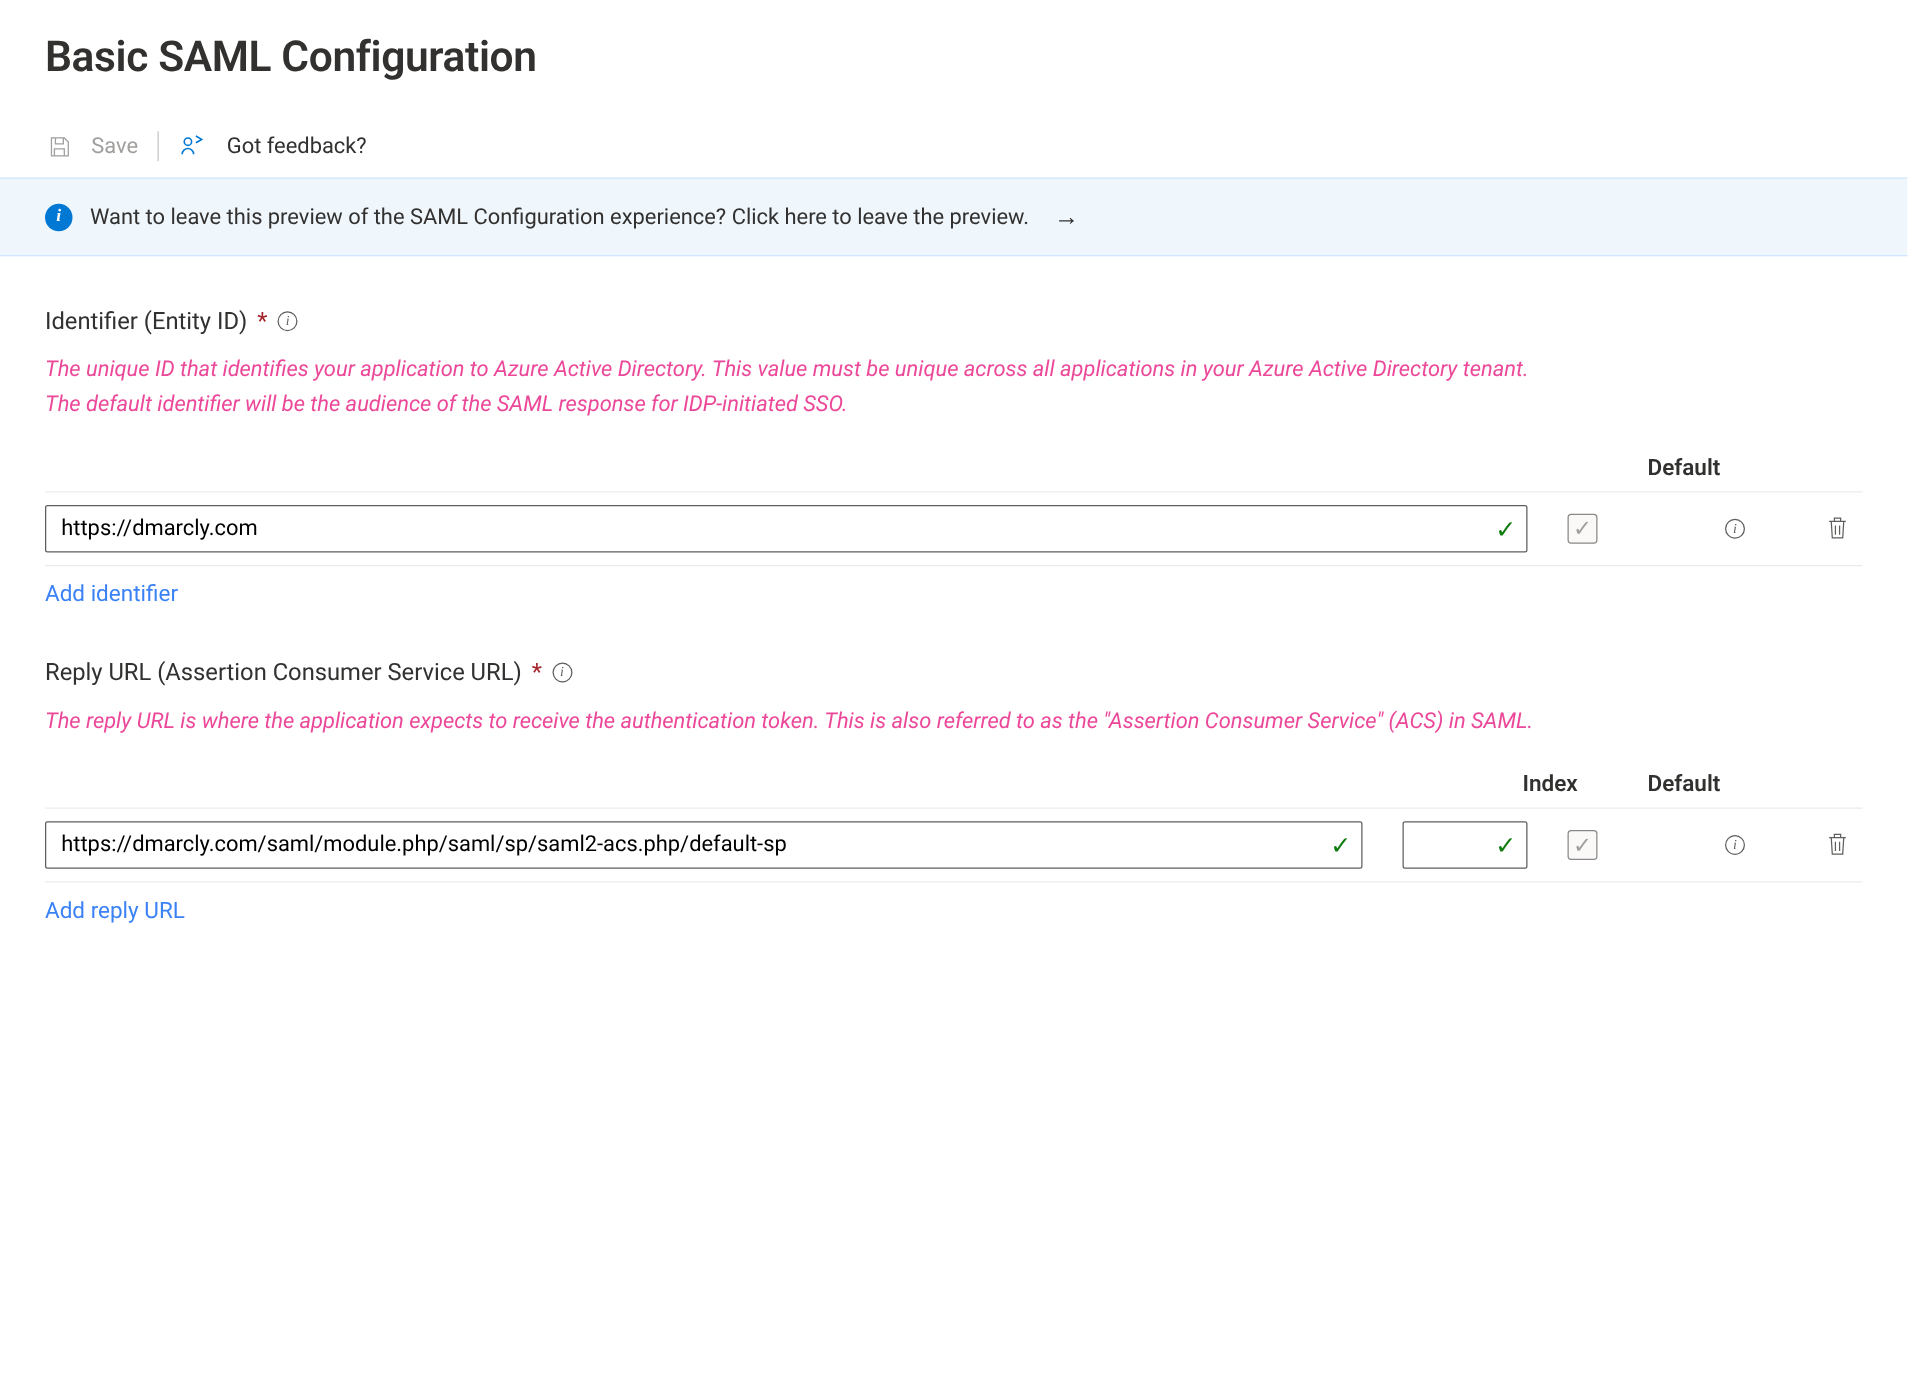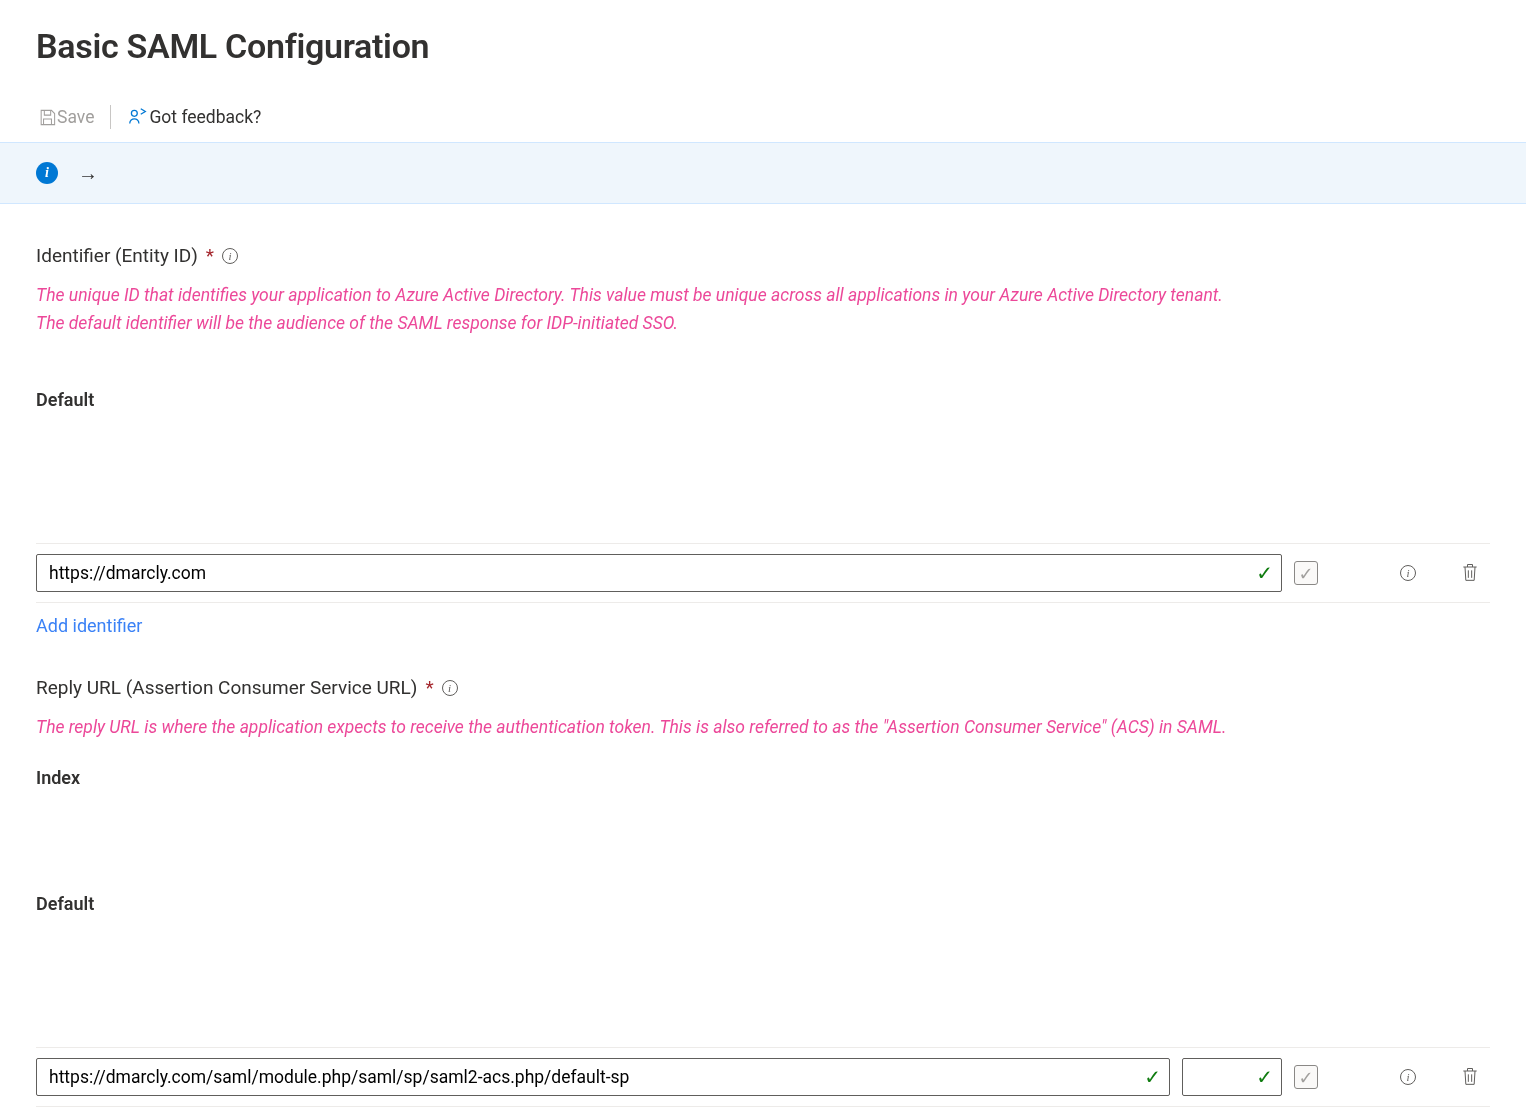--- a/index.html
+++ b/index.html
@@ -20,21 +20,21 @@
   
   .toolbar {
     display: flex;
     align-items: center;
     gap: 14px;
     padding-bottom: 10px;
   }
   .toolbar-btn {
     display: inline-flex;
     align-items: center;
-    gap: 0;
+    gap: 16px;
     background: none;
     border: none;
     font-size: 17.5px;
     font-family: inherit;
     cursor: pointer;
     padding: 4px 2px;
     color: #323130;
   }
   .toolbar-btn.disabled { color: #a19f9d; cursor: default; }
   .toolbar-sep {
@@ -104,28 +104,27 @@
     max-width: 1200px;
   }
 
   
   .field-header {
     display: flex;
     font-weight: 600;
     font-size: 18px;
     border-bottom: 1px solid #edebe9;
     padding-bottom: 8px;
-    flex-direction: column;
   }
   .field-row {
     display: flex;
     align-items: center;
     border-bottom: 1px solid #edebe9;
     padding: 10px 0;
-    gap: 12px;
+    gap: 32px;
   }
   .col-input { flex: 1 1 auto; }
   .col-index { flex: 0 0 100px; }
   .col-default { flex: 0 0 72px; display:flex; justify-content:flex-start; align-items:center; }
   .col-info { flex: 0 0 60px; display:flex; justify-content:center; align-items:center; }
   .col-delete { flex: 0 0 40px; display:flex; justify-content:center; align-items:center; }
 
   .text-input-wrap {
     position: relative;
     border: 1px solid #605e5c;
@@ -205,20 +204,21 @@
       <circle cx="8" cy="8" r="3.2"></circle>
         <path d="M3 19c0-3 2.5-5 5-5s5 2 5 5"></path>
       <path d="M15 3l5 3-5 3"></path>
     </svg>
     <span>Got feedback?</span>
   </button>
 </div>
 
 <div class="banner">
   <span class="info-icon">i</span>
+  <span>Want to leave this preview of the SAML Configuration experience? Click here to leave the preview.</span>
   <span class="arrow">→</span>
 </div>
 
 <div class="section">
   <div class="section-label">
     <span>Identifier (Entity ID)</span>
     <span class="required">*</span>
     <span class="info-outline">i</span>
   </div>
   <p class="section-desc">The unique ID that identifies your application to Azure Active Directory. This value must be unique across all applications in your Azure Active Directory tenant. The default identifier will be the audience of the SAML response for IDP-initiated SSO.</p>

